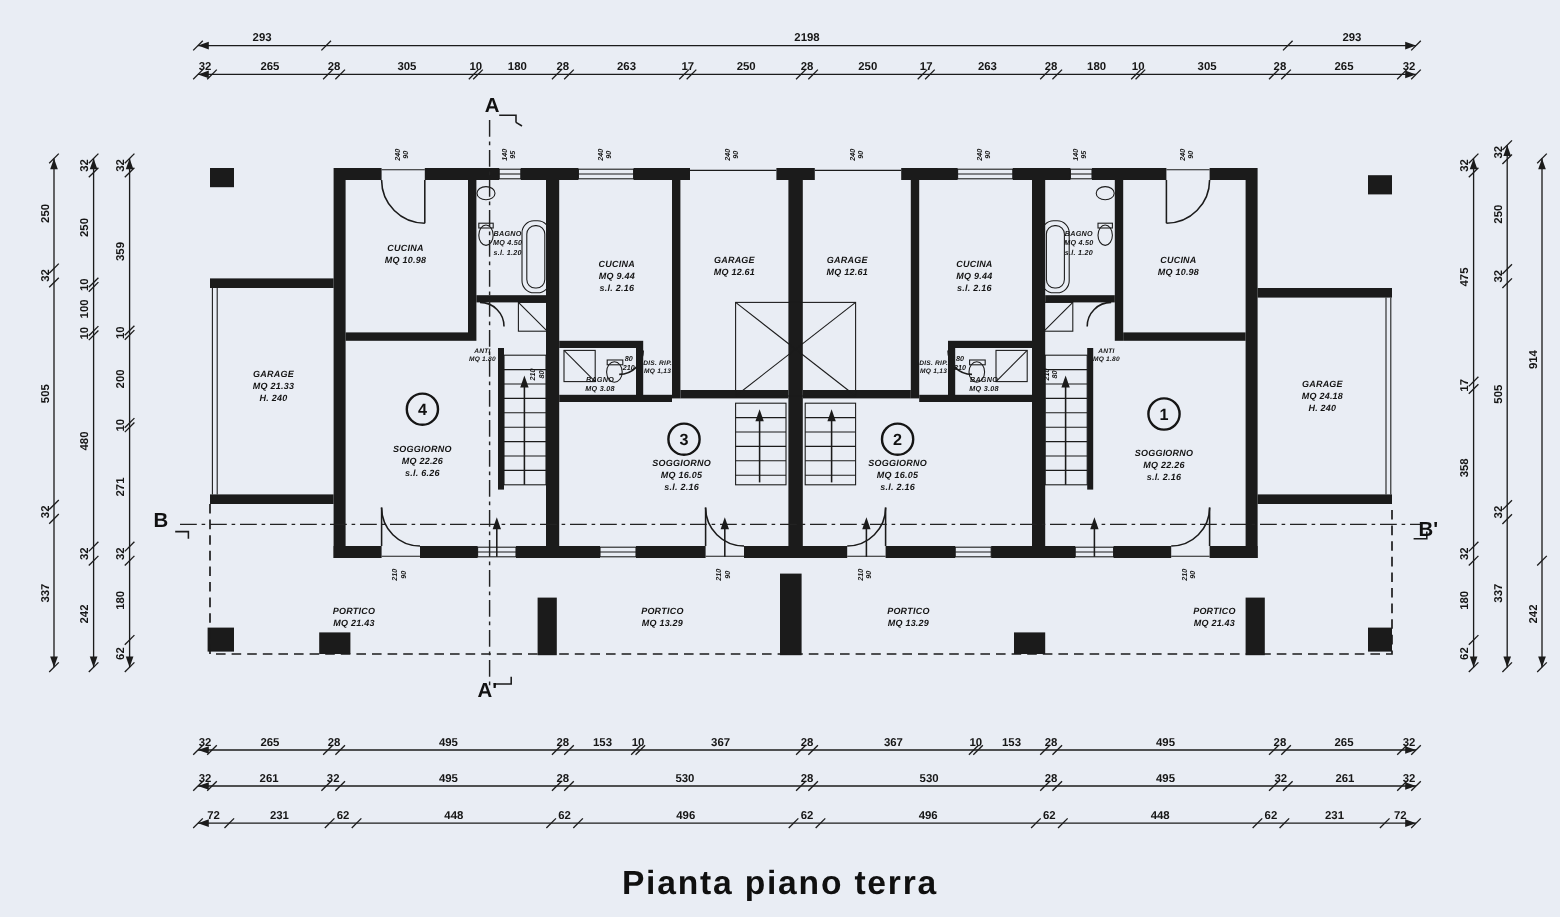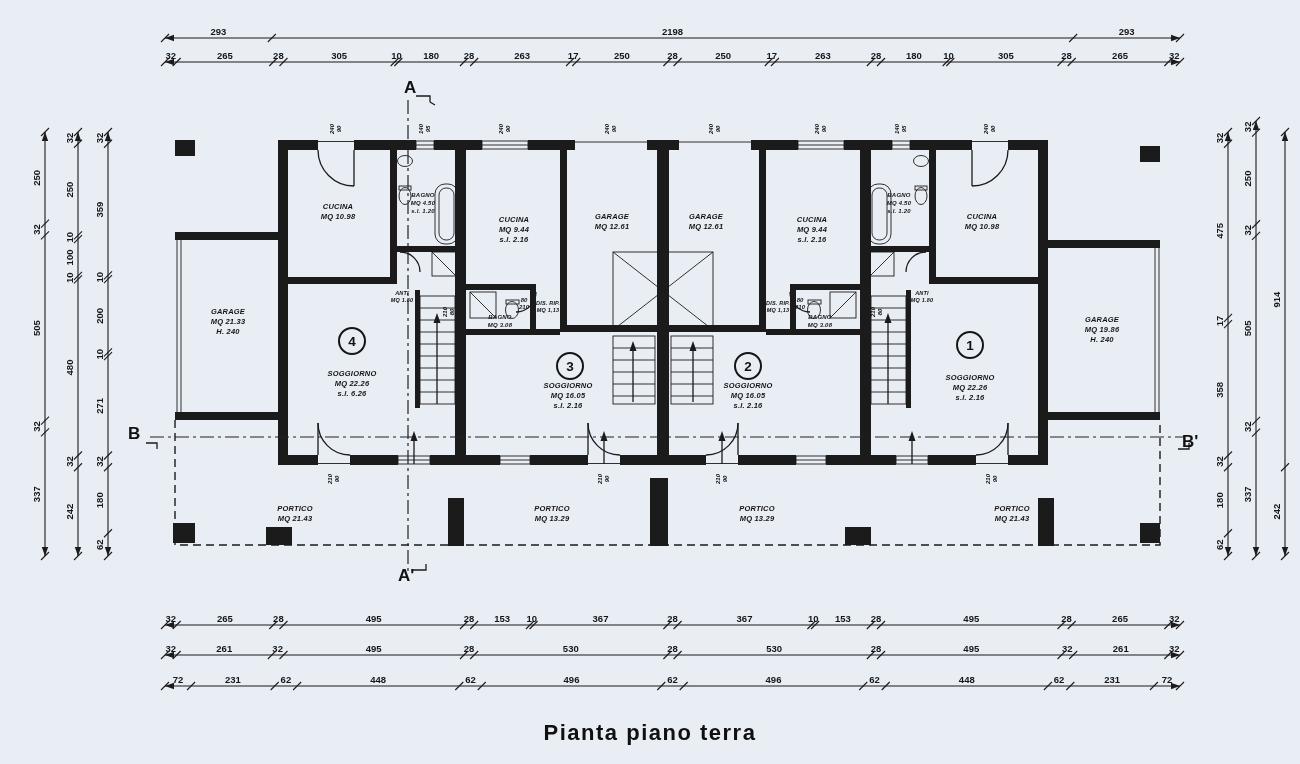--- a/index.html
+++ b/index.html
@@ -31,21 +31,21 @@
   }
   .unit-circle{
     position:absolute;width:24px;height:24px;border:2.4px solid #151515;
     border-radius:50%;display:flex;align-items:center;justify-content:center;
     font-weight:bold;font-size:13.5px;color:#111;
     transform:translate(-50%,-50%);
   }
   .marker{position:absolute;font-weight:bold;font-size:17px;color:#111;}
   .title{
     position:absolute;left:0;right:0;top:720px;text-align:center;
-    font-size:22px;font-weight:bold;letter-spacing:1.5px;color:#101010;
+    font-size:28px;font-weight:bold;letter-spacing:1.5px;color:#101010;
   }
 </style>
 </head>
 <body>
 
 <svg id="plan-svg" width="1300" height="764" viewBox="0 0 1300 764">
 
   <rect class="w" x="278" y="140" width="770" height="10"></rect>
   <rect class="w" x="278" y="150" width="10" height="315"></rect>
   <rect class="w" x="1038" y="150" width="10" height="315"></rect>
@@ -631,21 +631,21 @@
       <div>ANTI</div>
       <div>MQ 1.80</div>
     </div>
     <div class="room-label" style="left: 970px; top: 388px;">
       <div>SOGGIORNO</div>
       <div>MQ 22.26</div>
       <div>s.l. 2.16</div>
     </div>
     <div class="room-label" style="left: 1102px; top: 330px;">
       <div>GARAGE</div>
-      <div>MQ 19.86</div>
+      <div>MQ 24.18</div>
       <div>H. 240</div>
     </div>
     <div class="room-label" style="left: 295px; top: 514px;">
       <div>PORTICO</div>
       <div>MQ 21.43</div>
     </div>
     <div class="room-label" style="left: 552px; top: 514px;">
       <div>PORTICO</div>
       <div>MQ 13.29</div>
     </div>

